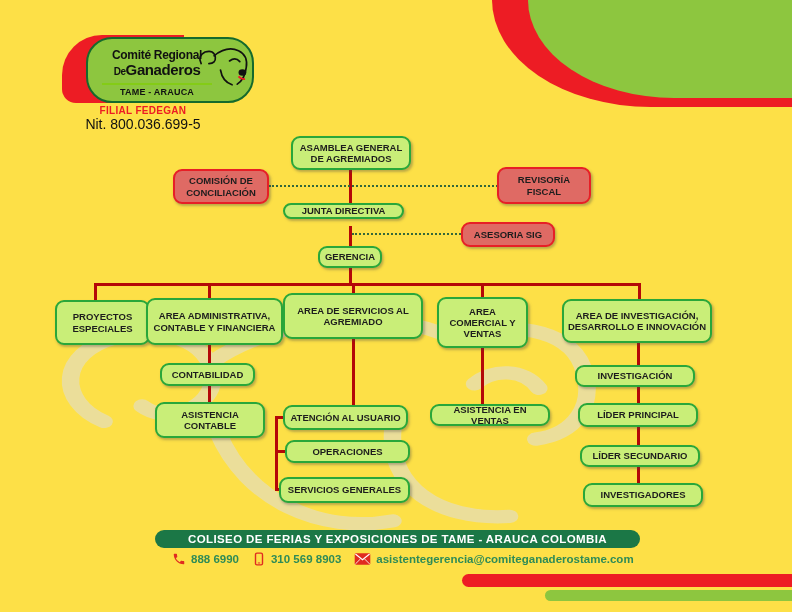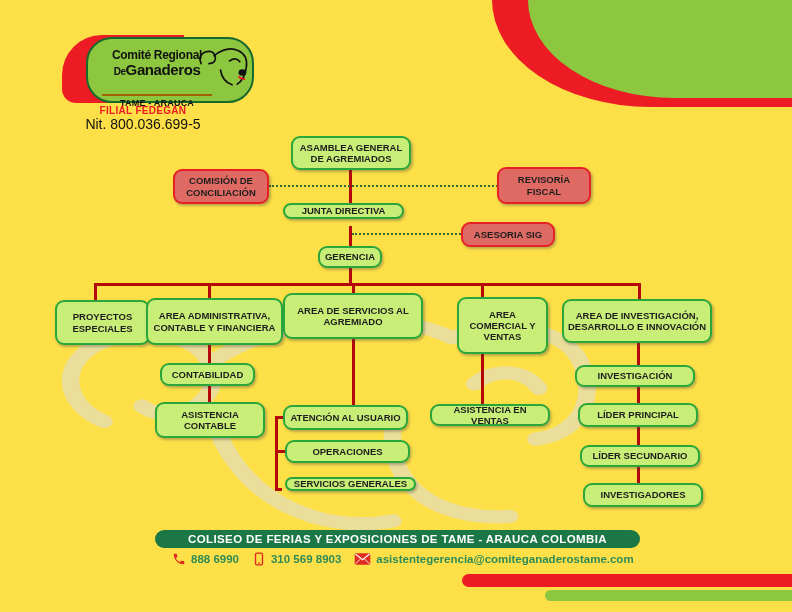--- a/index.html
+++ b/index.html
@@ -15,22 +15,22 @@
   .bar-green{position:absolute;left:545px;top:590px;width:247px;height:11px;
           background:var(--brand-green,#8dc63f);border-radius:6px 0 0 6px;}
   
   .logo-red{position:absolute;left:62px;top:35px;width:122px;height:68px;
           background:var(--brand-red,#ed1c24);border-radius:40px 0 0 14px;}
   .logo-green{position:absolute;left:86px;top:37px;width:168px;height:66px;
           background:var(--brand-green,#8dc63f);border:2px solid #156a2c;border-radius:26px;
           box-sizing:border-box;}
   .logo-text{position:absolute;left:102px;top:48px;width:110px;color:#111;text-align:center;}
   .logo-l1{font-size:12px;font-weight:700;letter-spacing:-.3px;}
-  .logo-l2{font-size:15px;font-weight:800;letter-spacing:-.4px;border-bottom:2px solid #a16207;
-           padding-bottom:16px;margin-top:-1px;}
+  .logo-l2{font-size:15px;font-weight:800;letter-spacing:-.4px;border-bottom:2px solid #84cc16;
+           padding-bottom:5px;margin-top:-1px;}
   .logo-l2 .de{font-size:10px;font-weight:800;}
   .logo-l3{font-size:9px;font-weight:800;margin-top:2px;letter-spacing:.2px;}
   .logo-cow{position:absolute;left:196px;top:40px;width:58px;height:60px;}
   .filial{position:absolute;left:63px;top:105px;width:160px;text-align:center;
           color:var(--brand-red,#ed1c24);font-weight:800;font-size:10px;letter-spacing:.3px;}
   .nit{position:absolute;left:63px;top:116px;width:160px;text-align:center;
           color:#111;font-size:14px;}
   
   .watermark{position:absolute;left:40px;top:300px;width:700px;height:265px;opacity:.55;}
   
@@ -139,41 +139,41 @@
 
   <div class="node green" style="left:55px;top:300px;width:95px;height:45px">
       <span>PROYECTOS ESPECIALES</span>
     </div>
   <div class="node green" style="left:146px;top:298px;width:137px;height:47px">
       <span>AREA ADMINISTRATIVA, CONTABLE Y FINANCIERA</span>
     </div>
   <div class="node green" style="left:283px;top:293px;width:140px;height:46px">
       <span>AREA DE SERVICIOS AL AGREMIADO</span>
     </div>
-  <div class="node green" style="left:457px;top:297px;width:91px;height:57px">
+  <div class="node green" style="left:437px;top:297px;width:91px;height:51px">
       <span>AREA COMERCIAL Y VENTAS</span>
     </div>
   <div class="node green" style="left:562px;top:299px;width:150px;height:44px">
       <span>AREA DE INVESTIGACIÓN, DESARROLLO E INNOVACIÓN</span>
     </div>
 
   <div class="node green" style="left:160px;top:363px;width:95px;height:23px">
       <span>CONTABILIDAD</span>
     </div>
   <div class="node green" style="left:155px;top:402px;width:110px;height:36px">
       <span>ASISTENCIA CONTABLE</span>
     </div>
 
   <div class="node green" style="left:283px;top:405px;width:125px;height:25px">
       <span>ATENCIÓN AL USUARIO</span>
     </div>
   <div class="node green" style="left:285px;top:440px;width:125px;height:23px">
       <span>OPERACIONES</span>
     </div>
-  <div class="node green" style="left:285px;top:477px;width:131px;height:14px">
+  <div class="node green" style="left:279px;top:477px;width:131px;height:26px">
       <span>SERVICIOS GENERALES</span>
     </div>
 
   <div class="node green" style="left:575px;top:365px;width:120px;height:22px">
       <span>INVESTIGACIÓN</span>
     </div>
 
   <div class="node green" style="left:430px;top:404px;width:120px;height:22px">
       <span>ASISTENCIA EN VENTAS</span>
     </div>

